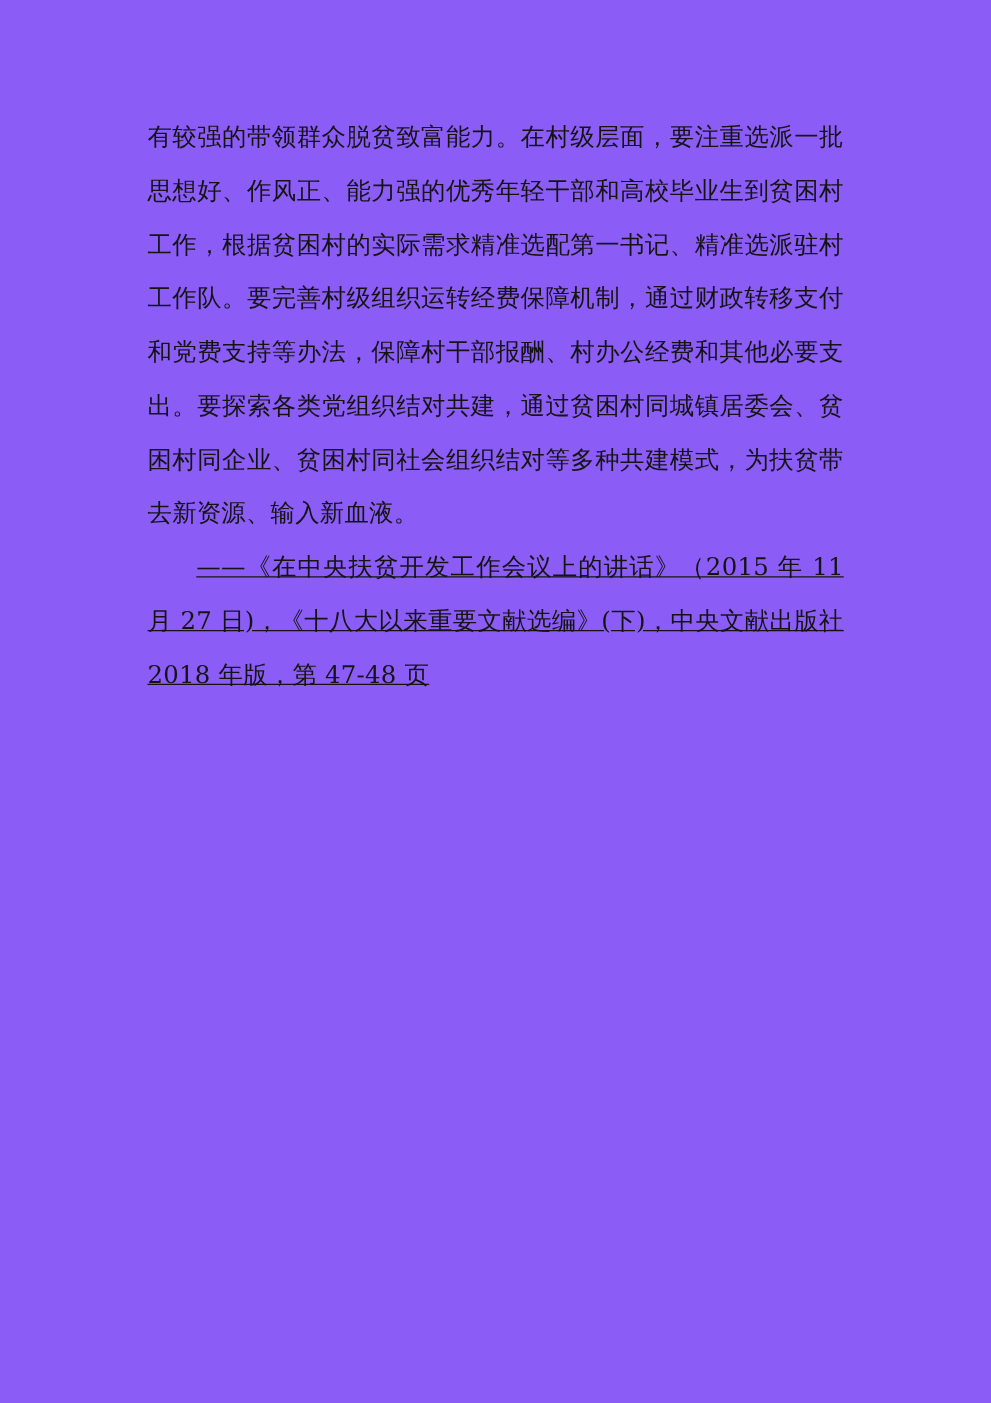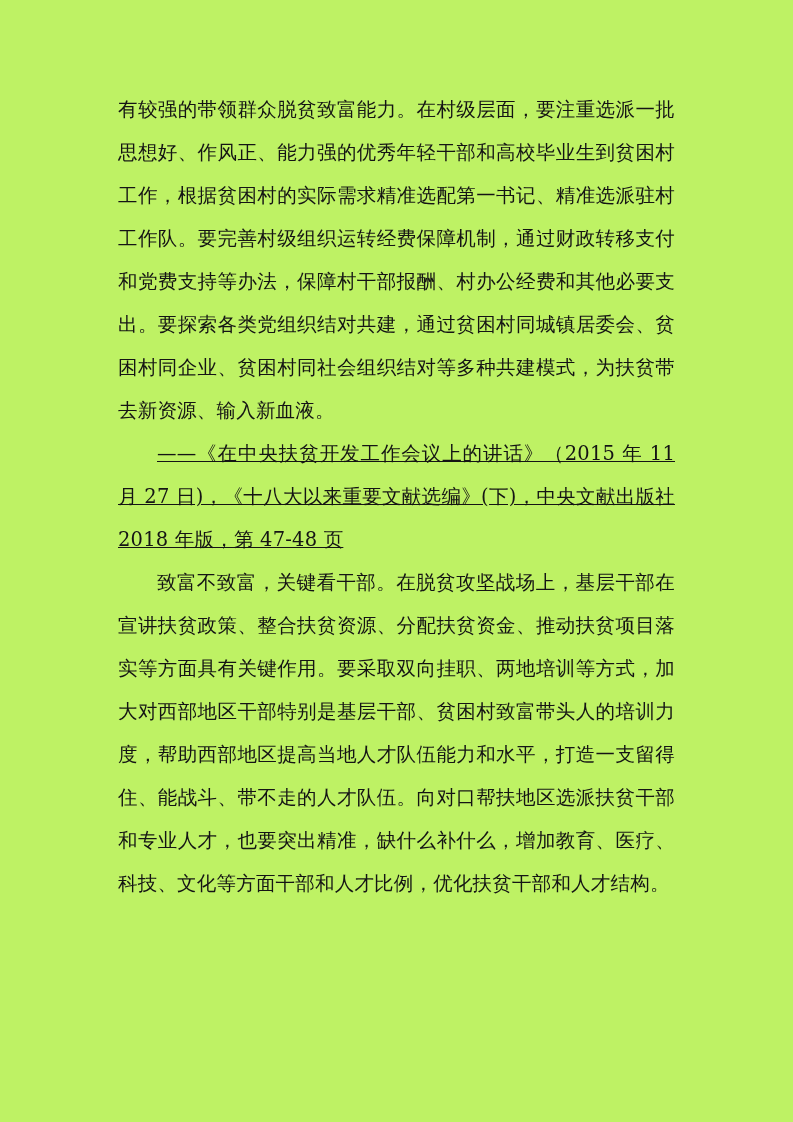--- a/index.html
+++ b/index.html
@@ -12,21 +12,21 @@
     height: 1122px;
     font-family: "DejaVu Serif", "Liberation Serif", serif;
     color: #1a1a1a;
   }
   .page {
     position: relative;
     width: 793px;
     height: 1122px;
     box-sizing: border-box;
     padding: 88px 118px 60px 118px;
-    background: #bef264;
+    background: #8b5cf6;
   }
   .doc-body {
     font-size: 19.5px;
     line-height: 43px;
     text-align: justify;
     text-justify: inter-ideograph;
     color: #141414;
     letter-spacing: 0.2px;
   }
   p {
@@ -43,15 +43,14 @@
     text-decoration: underline;
   }
 </style>
 </head>
 <body>
 
 <div class="page">
   <div class="doc-body">
     <p class="para noindent">有较强的带领群众脱贫致富能力。在村级层面，要注重选派一批思想好、作风正、能力强的优秀年轻干部和高校毕业生到贫困村工作，根据贫困村的实际需求精准选配第一书记、精准选派驻村工作队。要完善村级组织运转经费保障机制，通过财政转移支付和党费支持等办法，保障村干部报酬、村办公经费和其他必要支出。要探索各类党组织结对共建，通过贫困村同城镇居委会、贫困村同企业、贫困村同社会组织结对等多种共建模式，为扶贫带去新资源、输入新血液。</p>
     <p class="para quote-source">——《在中央扶贫开发工作会议上的讲话》（2015 年 11 月 27 日)，《十八大以来重要文献选编》(下)，中央文献出版社 2018 年版，第 47-48 页</p>
-    <p class="para">致富不致富，关键看干部。在脱贫攻坚战场上，基层干部在宣讲扶贫政策、整合扶贫资源、分配扶贫资金、推动扶贫项目落实等方面具有关键作用。要采取双向挂职、两地培训等方式，加大对西部地区干部特别是基层干部、贫困村致富带头人的培训力度，帮助西部地区提高当地人才队伍能力和水平，打造一支留得住、能战斗、带不走的人才队伍。向对口帮扶地区选派扶贫干部和专业人才，也要突出精准，缺什么补什么，增加教育、医疗、科技、文化等方面干部和人才比例，优化扶贫干部和人才结构。</p>
   </div>
 </div>
 
 </body></html>

